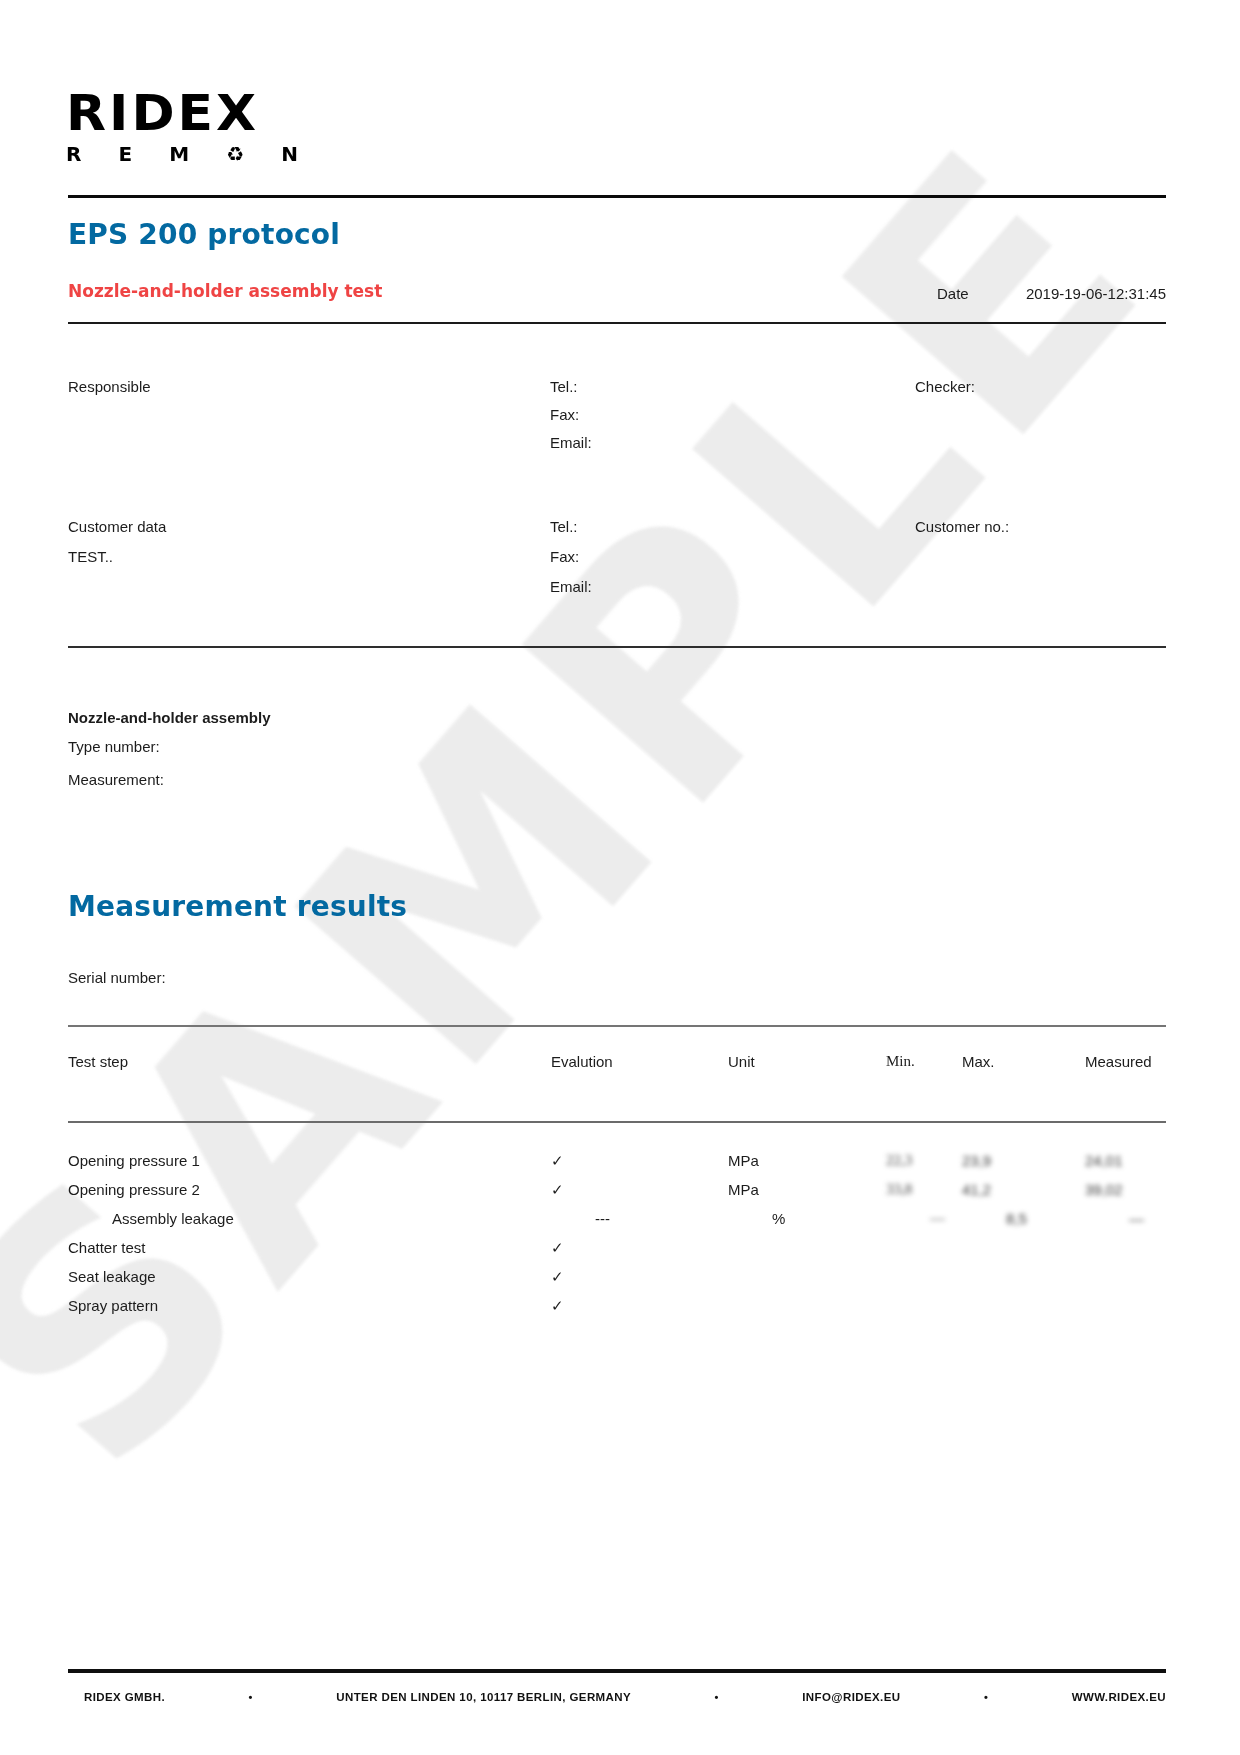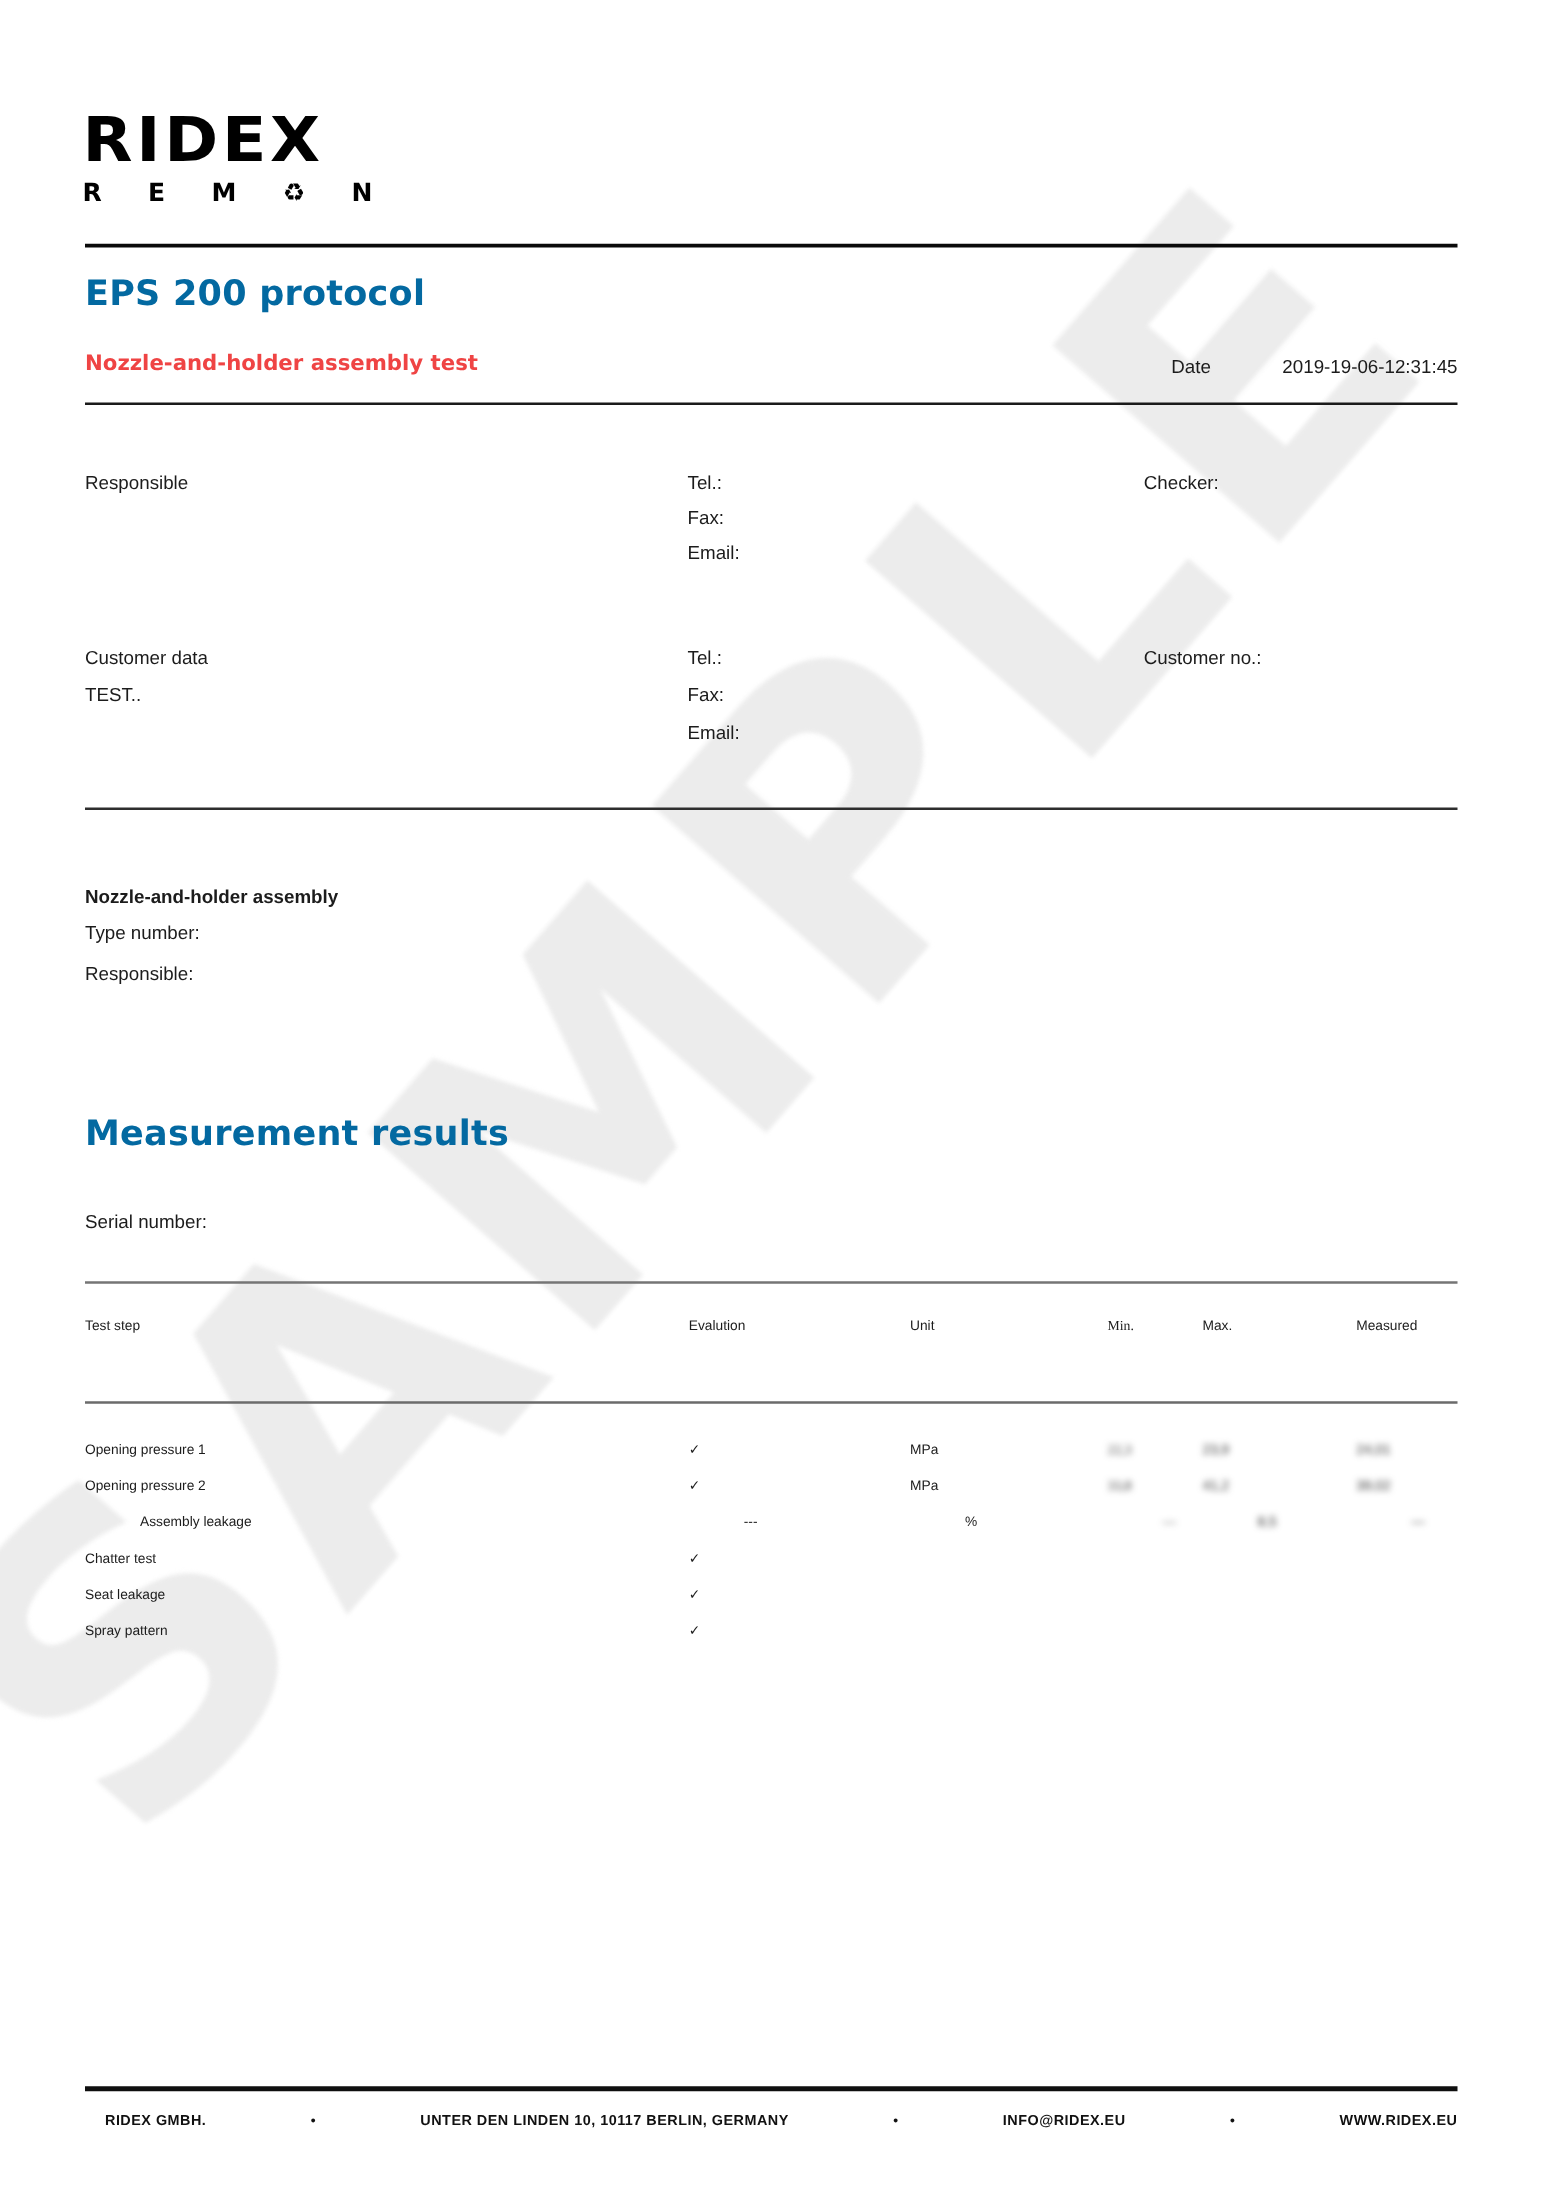--- a/index.html
+++ b/index.html
@@ -55,21 +55,21 @@
     
     .h1{
       font-family:"DejaVu Sans", sans-serif;
       font-weight:800;font-size:28px;line-height:32px;color:#0369a1;letter-spacing:0.2px;
     }
     .h2{
       font-family:"DejaVu Sans", sans-serif;
       font-weight:700;font-size:17px;line-height:22px;color:#ef4444;
     }
     
-    .thead span, .trow span{position:absolute;font-size:11px;line-height:19px;white-space:nowrap;}
+    .thead span, .trow span{position:absolute;font-size:15px;line-height:19px;white-space:nowrap;}
     .thead,.trow{position:absolute;left:0;right:0;height:20px;}
     .col-step{left:68px;}
     .col-eval{left:551px;}
     .col-unit{left:728px;}
     .col-min{left:886px;font-family:Liberation Serif, serif;}
     .col-max{left:962px;}
     .col-meas{left:1085px;}
     .blur{filter:blur(2.6px);color:#383838;}
     
     .footer{
@@ -119,21 +119,21 @@
 
   <div class="t" style="left:68px;top:517px;">Customer data</div>
   <div class="t" style="left:550px;top:517px;">Tel.:</div>
   <div class="t" style="left:915px;top:517px;">Customer no.:</div>
   <div class="t" style="left:68px;top:547px;">TEST..</div>
   <div class="t" style="left:550px;top:547px;">Fax:</div>
   <div class="t" style="left:550px;top:577px;">Email:</div>
 
   <div class="t" style="left:68px;top:708px;font-weight:bold;">Nozzle-and-holder assembly</div>
   <div class="t" style="left:68px;top:737px;">Type number:</div>
-  <div class="t" style="left:68px;top:770px;">Responsible:</div>
+  <div class="t" style="left:68px;top:770px;">Measurement:</div>
 
   <div class="t h1" style="left:68px;top:891px;">Measurement results</div>
   <div class="t" style="left:68px;top:968px;">Serial number:</div>
 
   <div class="thead" style="top:1052px;">
     <span class="col-step">Test step</span>
     <span class="col-eval">Evalution</span>
     <span class="col-unit">Unit</span>
     <span class="col-min">Min.</span>
     <span class="col-max">Max.</span>

